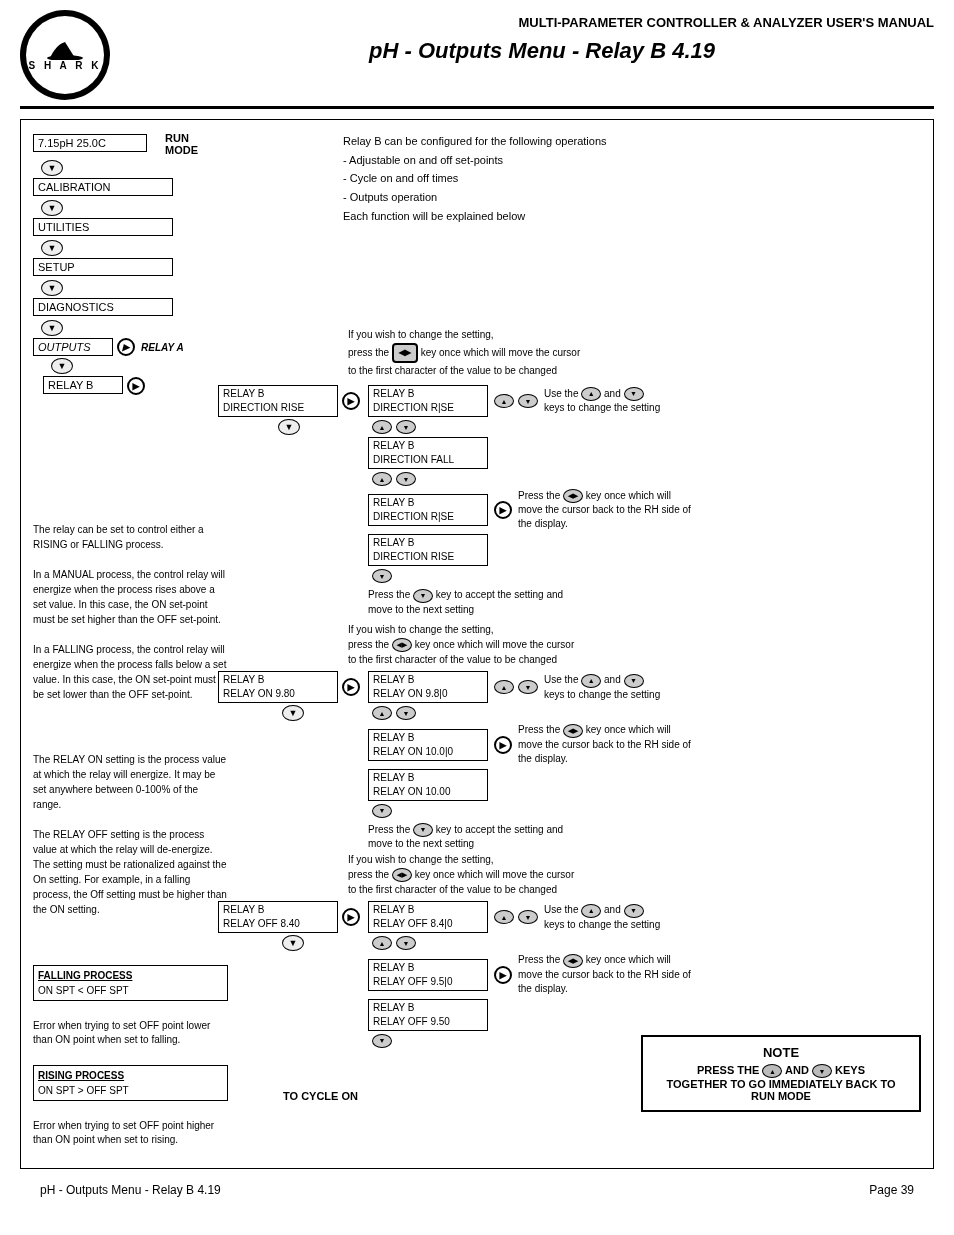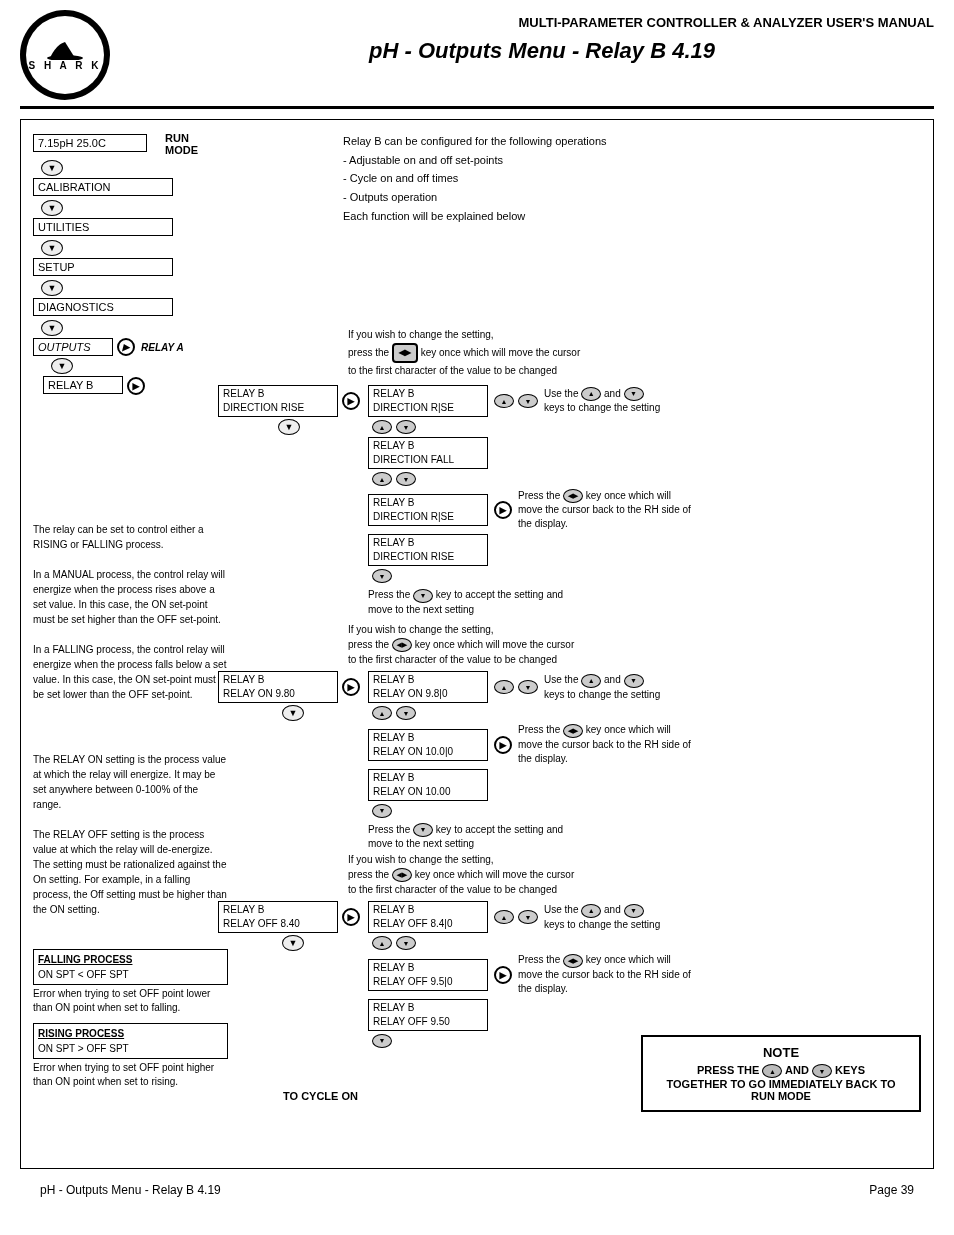--- a/index.html
+++ b/index.html
@@ -178,21 +178,21 @@
       font-size: 13px;
       font-weight: bold;
       margin-bottom: 4px;
     }
 
     
     .error-box {
       border: 1px solid #000;
       padding: 2px 4px;
       font-size: 10px;
-      margin: 2px 0;
+      margin: 18px 0;
     }
 
     .small-circle-btn {
       display: inline-flex;
       align-items: center;
       justify-content: center;
       border: 1px solid #000;
       border-radius: 50%;
       width: 20px;
       height: 14px;

